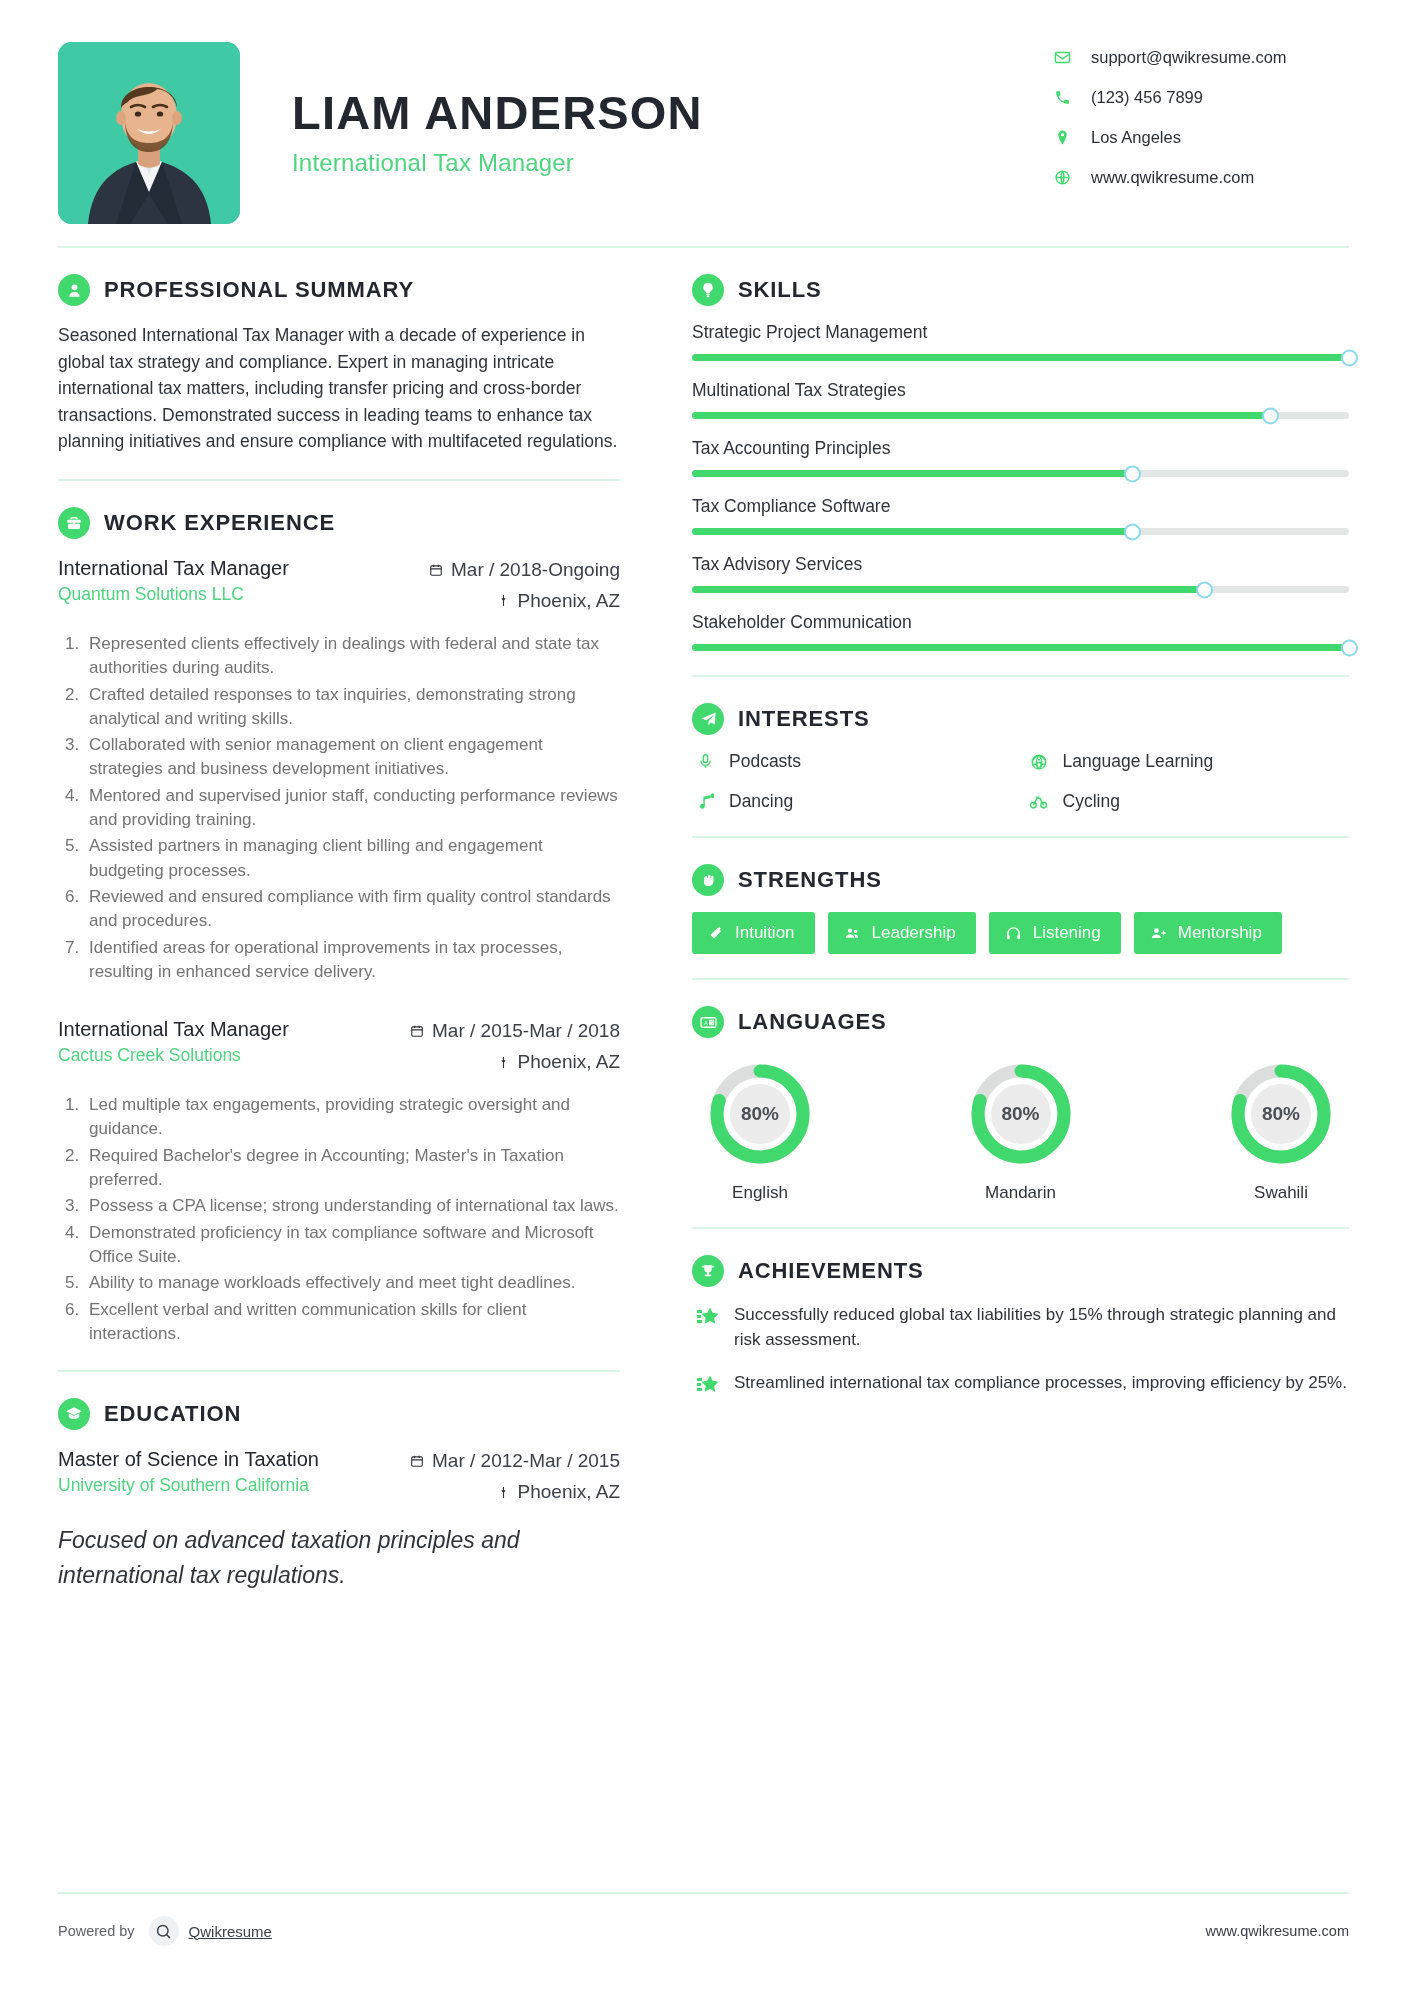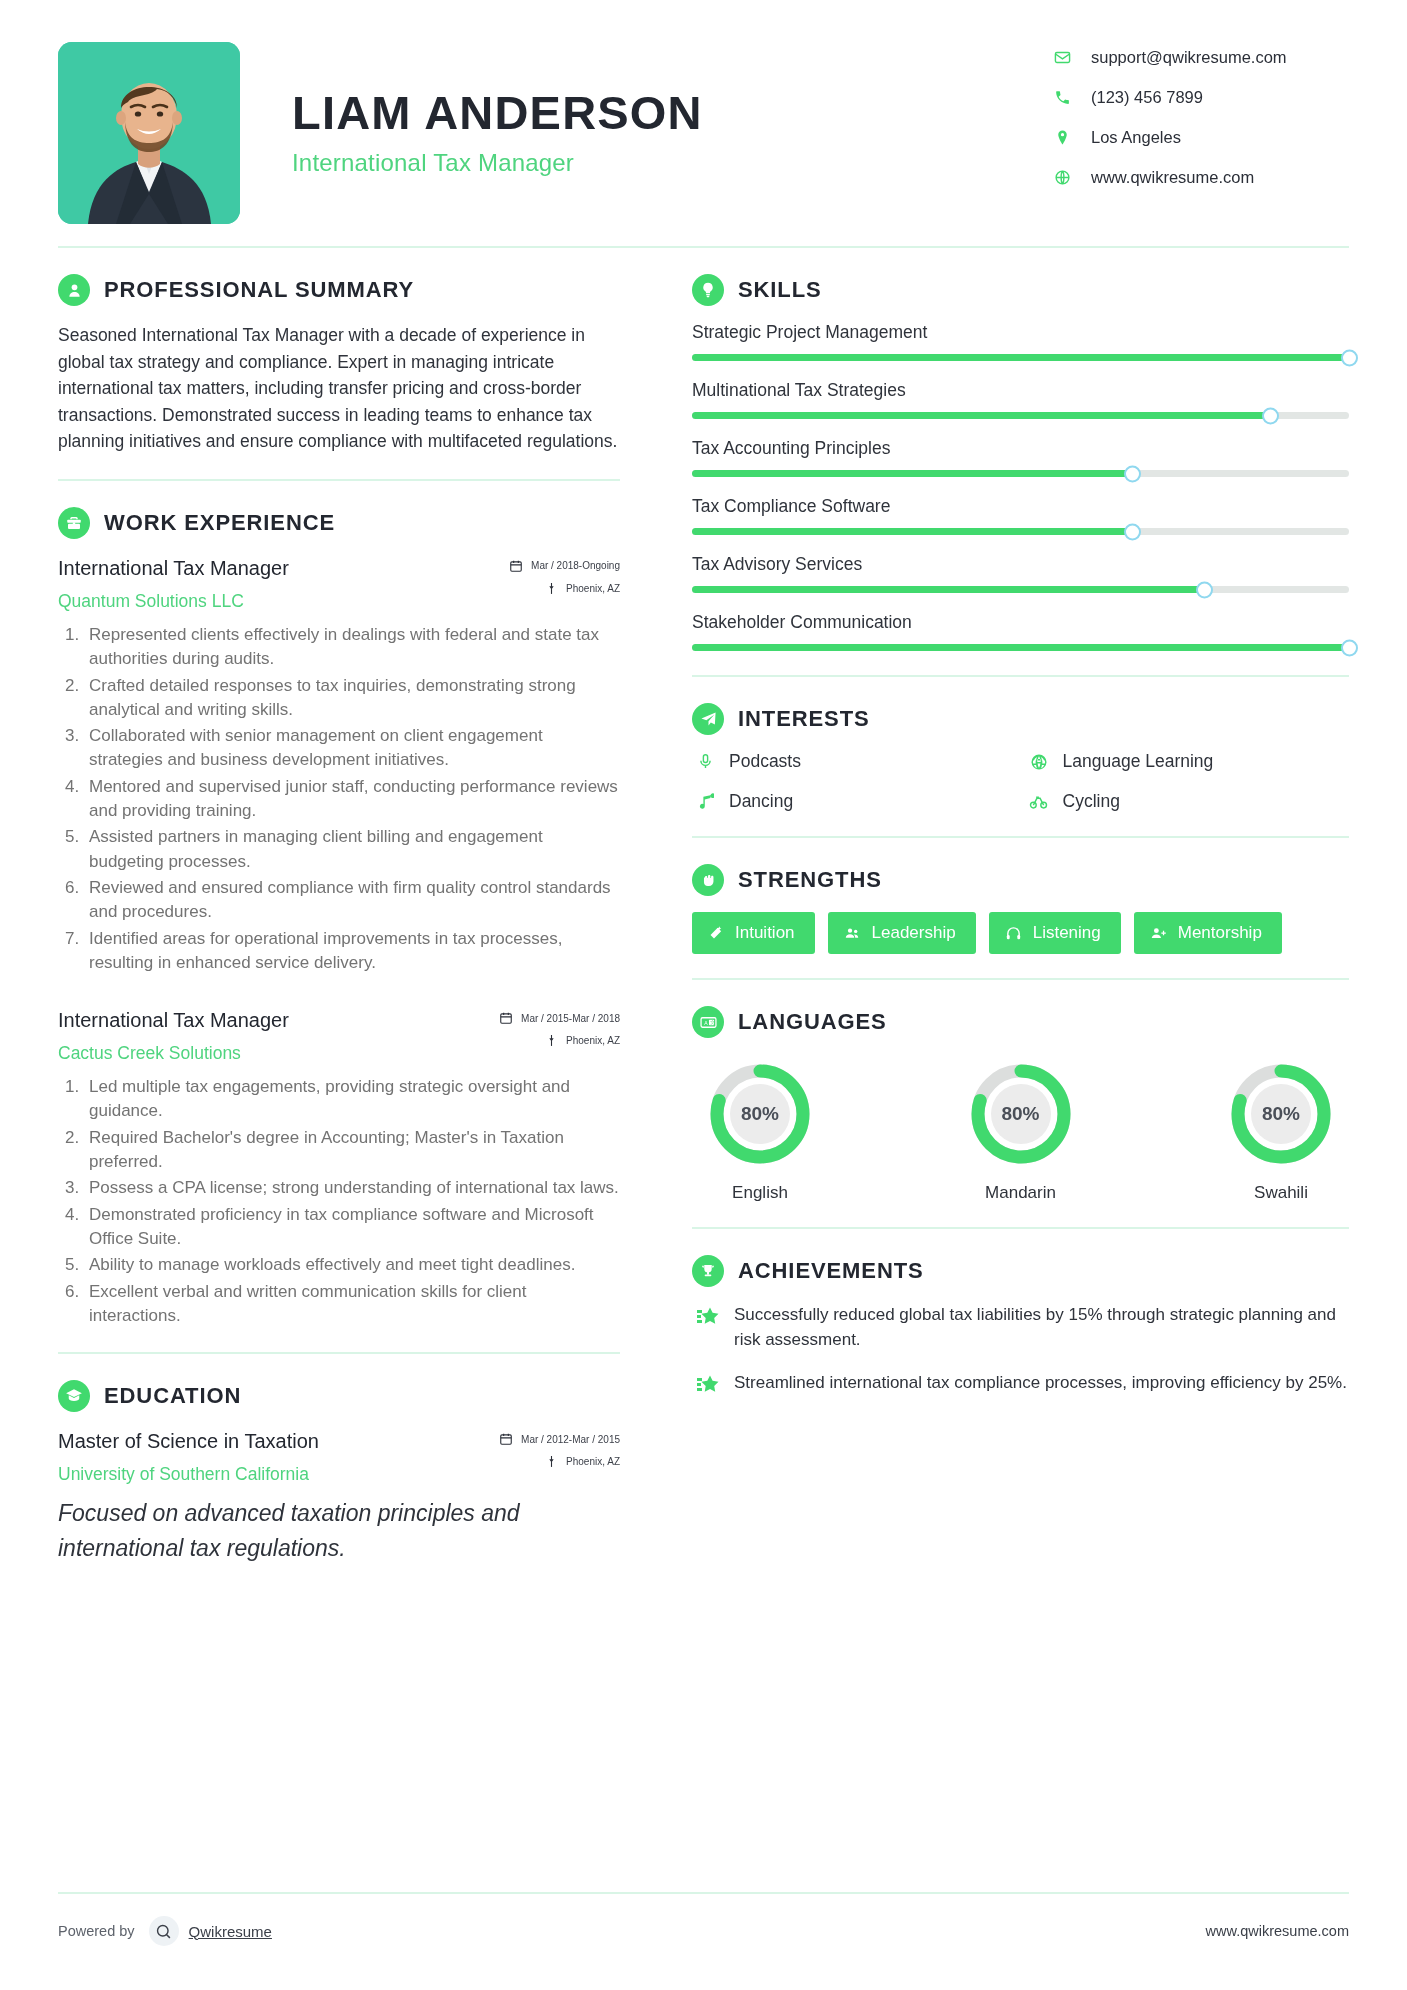--- a/index.html
+++ b/index.html
@@ -139,29 +139,29 @@
   .exp-role {
     font-size: 20px;
     color: #232730;
     line-height: 1.3;
   }
   .exp-meta { text-align: right; padding-top: 4px; white-space: nowrap;}
   .meta-row {
     display: flex;
     align-items: center;
     justify-content: flex-end;
-    font-size: 10px;
+    font-size: 19px;
     color: #3b3f48;
     margin-bottom: 9px;
   }
   .meta-ico { margin-right: 8px; display:flex; align-items:center; }
   .exp-org {
     font-size: 17.5px;
     color: #4fd47f;
-    margin-top: 10px;
+    margin-top: 3px;
   }
   ol.exp-list {
     margin: 11px 0 0 26px;
     font-size: 17px;
     line-height: 1.43;
     color: #737373;
   }
   ol.exp-list li { margin-bottom: 2px; padding-left: 5px; }
   .exp-item + .exp-item { margin-top: 32px; }
 

